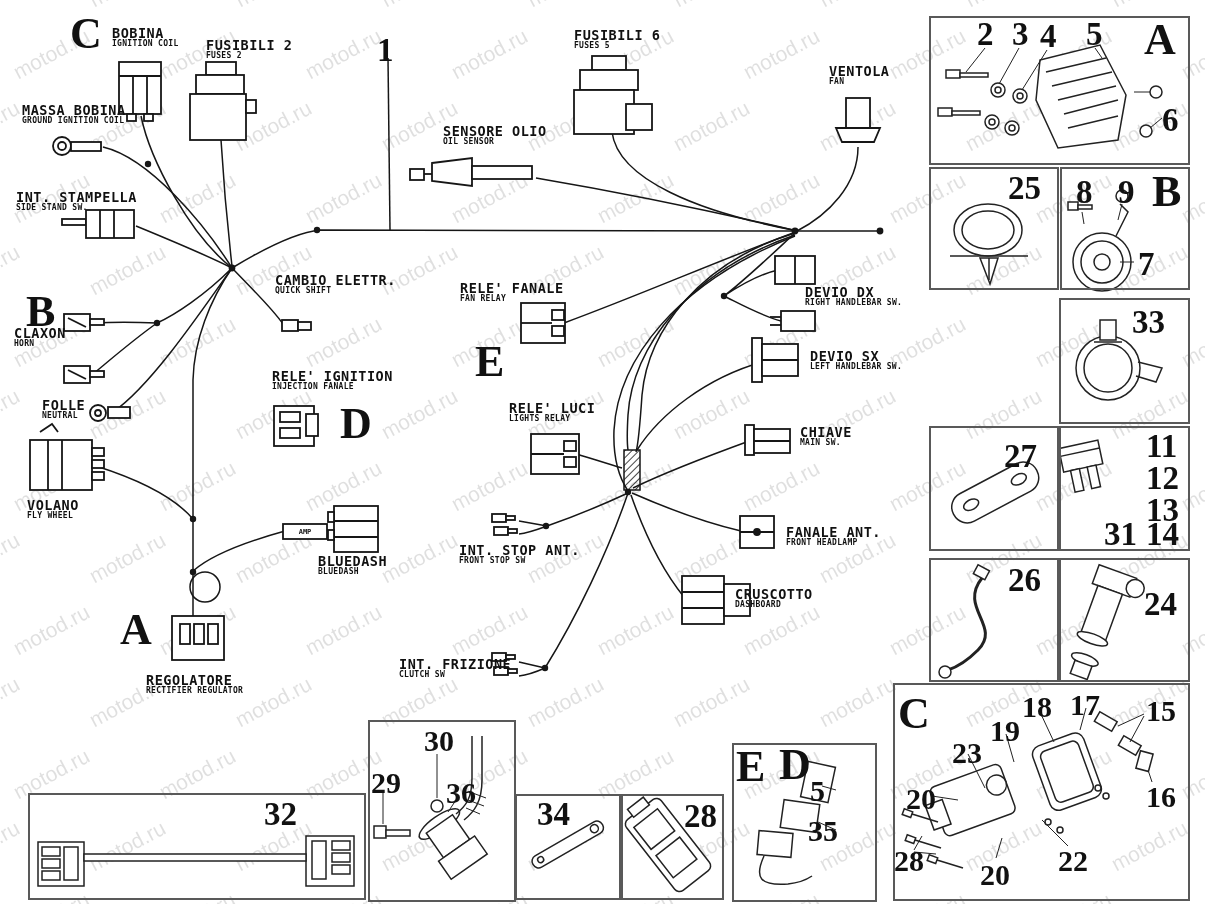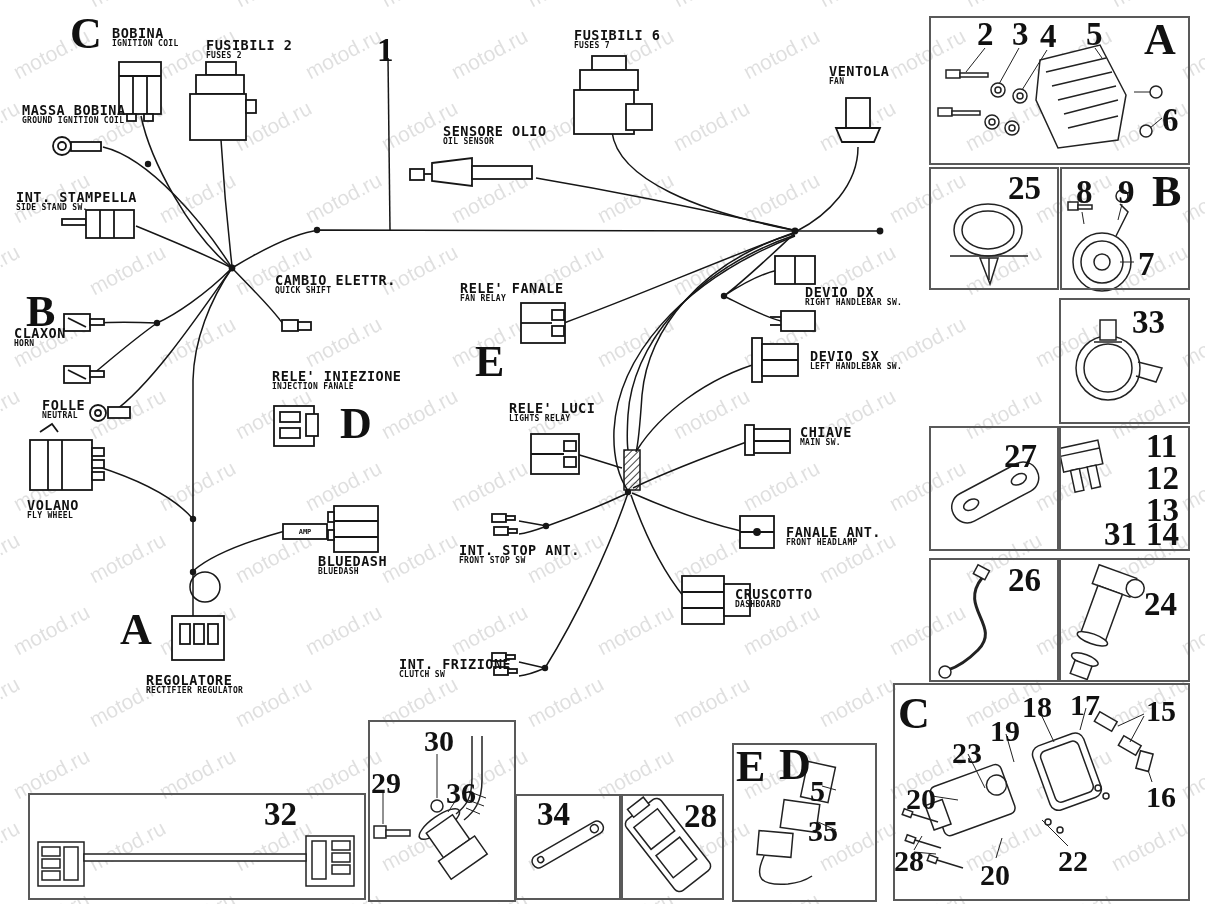--- a/index.html
+++ b/index.html
@@ -542,38 +542,38 @@
     </div>
   <div class="lbl" style="left:42px;top:398px">
       <div class="it">FOLLE</div>
       <div class="en">NEUTRAL</div>
     </div>
   <div class="lbl" style="left:27px;top:498px">
       <div class="it">VOLANO</div>
       <div class="en">FLY WHEEL</div>
     </div>
   <div class="lbl" style="left:272px;top:369px">
-      <div class="it">RELE' INIEZIONE</div>
+      <div class="it">RELE' IGNITION</div>
       <div class="en">INJECTION FANALE</div>
     </div>
   <div class="lbl" style="left:318px;top:554px">
       <div class="it">BLUEDASH</div>
       <div class="en">BLUEDASH</div>
     </div>
   <div class="lbl" style="left:146px;top:673px">
       <div class="it">REGOLATORE</div>
       <div class="en">RECTIFIER REGULATOR</div>
     </div>
   <div class="lbl" style="left:443px;top:124px">
       <div class="it">SENSORE OLIO</div>
       <div class="en">OIL SENSOR</div>
     </div>
   <div class="lbl" style="left:574px;top:28px">
       <div class="it">FUSIBILI 6</div>
-      <div class="en">FUSES 7</div>
+      <div class="en">FUSES 5</div>
     </div>
   <div class="lbl" style="left:829px;top:64px">
       <div class="it">VENTOLA</div>
       <div class="en">FAN</div>
     </div>
   <div class="lbl" style="left:460px;top:281px">
       <div class="it">RELE' FANALE</div>
       <div class="en">FAN RELAY</div>
     </div>
   <div class="lbl" style="left:509px;top:401px">

